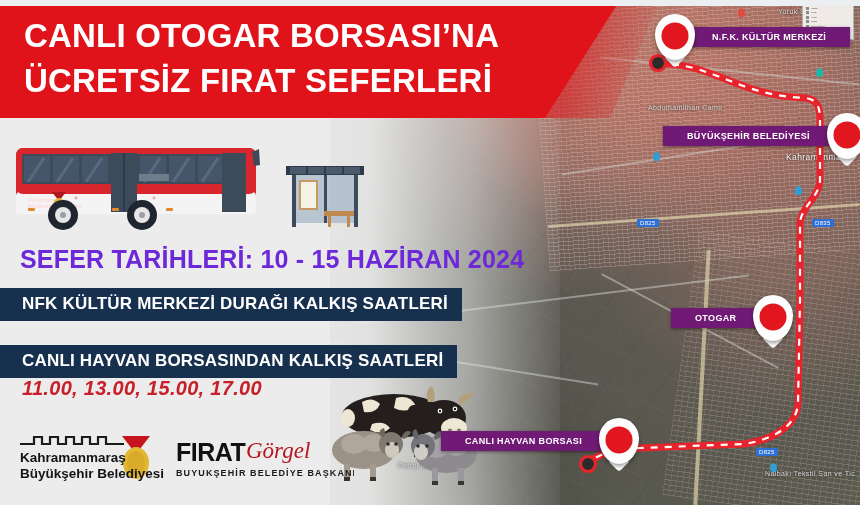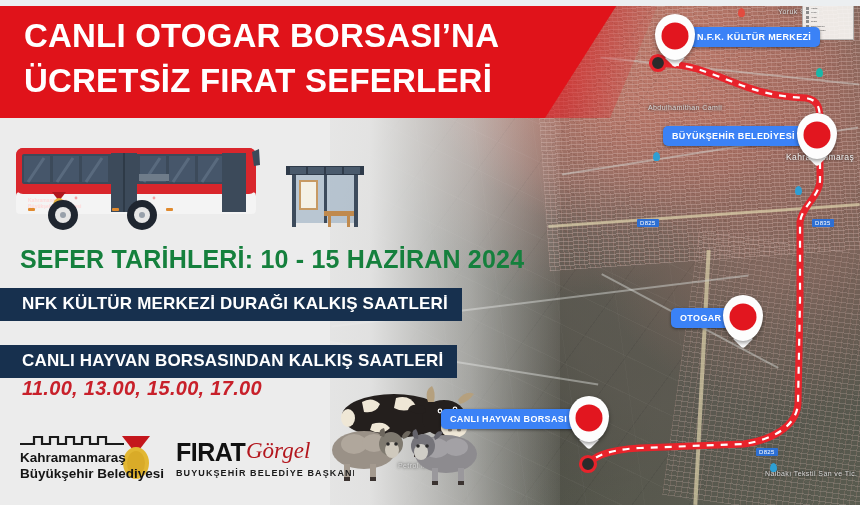--- a/index.html
+++ b/index.html
@@ -115,21 +115,21 @@
   .h-line2{top:62px;font-size:33px;}
 
   
   .bus{position:absolute;left:14px;top:144px;width:252px;height:92px;z-index:6;}
   .shelter{position:absolute;left:284px;top:158px;width:82px;height:78px;z-index:6;}
   .animals{position:absolute;left:322px;top:378px;width:180px;height:112px;z-index:6;}
 
   
   .dates{
     position:absolute;left:20px;top:245px;z-index:7;
-    color:#15803d;font-weight:bold;font-size:25px;letter-spacing:.2px;white-space:nowrap;
+    color:#6d28d9;font-weight:bold;font-size:25px;letter-spacing:.2px;white-space:nowrap;
   }
   .navybar{
     position:absolute;left:0;z-index:7;background:#17304e;color:#fff;
     font-weight:bold;font-size:17px;letter-spacing:.2px;
     padding:6px 14px 7px 22px;white-space:nowrap;display:inline-block;
   }
   .navybar.one{top:288px;}
   .navybar.two{top:345px;}
   .times{
     position:absolute;left:22px;z-index:7;color:#c8202a;font-weight:bold;
@@ -137,22 +137,22 @@
   }
   .times.one{top:320px;}
   .times.two{top:377px;font-style:italic;}
 
   
   .logos{position:absolute;left:14px;top:428px;width:340px;height:62px;z-index:8;}
 
   
   .pin{position:absolute;z-index:8;display:flex;align-items:center;}
   .pin-label{
-    background:#3b82f6;color:#fff;font-weight:bold;font-size:9px;
-    letter-spacing:.35px;padding:5px 9px;border-radius:5px;white-space:nowrap;
+    background:#701a75;color:#fff;font-weight:bold;font-size:9px;
+    letter-spacing:.35px;padding:5px 24px;border-radius:0;white-space:nowrap;
     box-shadow:0 1px 3px rgba(0,0,0,.45);
   }
   .pin-drop{
     position:relative;width:40px;height:46px;flex:0 0 auto;
     background:#fdfdfd;
     border-radius:50% 50% 50% 50% / 44% 44% 56% 56%;
     box-shadow:0 2px 4px rgba(0,0,0,.4);
   }
   .pin-drop::after{
     content:"";position:absolute;left:50%;top:50%;transform:translate(-50%,-54%);
@@ -419,20 +419,20 @@
   </div>
 
 
   <div class="pin left-label" style="left:671px;top:295px;">
     <div class="pin-label">OTOGAR</div>
     <div class="pin-drop">
         <span class="tail"></span>
       </div>
   </div>
 
-  <div class="pin left-label" style="left:441px;top:396px;">
+  <div class="pin left-label" style="left:441px;top:418px;">
     <div class="pin-label">CANLI HAYVAN BORSASI</div>
     <div class="pin-drop">
         <span class="tail"></span>
       </div>
   </div>
 
 </div>
 
 </body></html>

